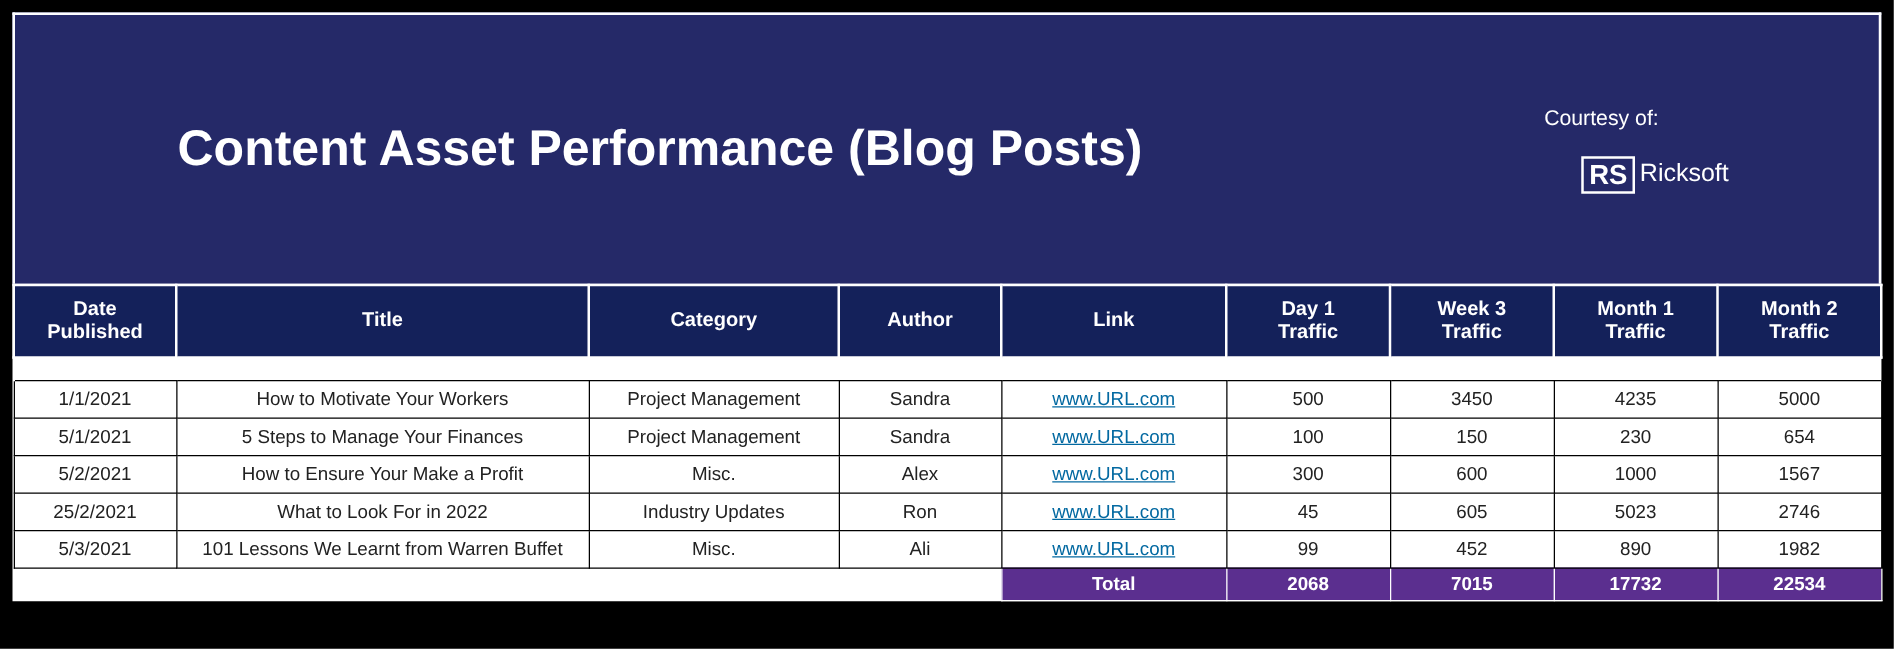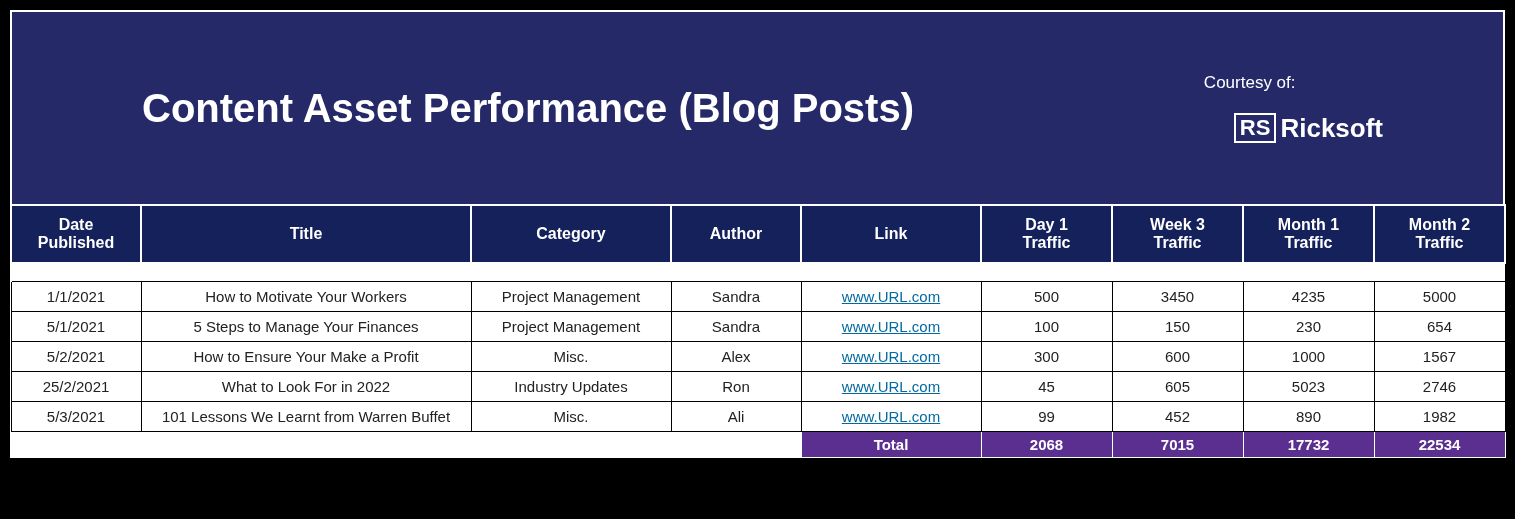--- a/index.html
+++ b/index.html
@@ -11,21 +11,21 @@
     height: 519px;
     padding: 10px;
   }
   .sheet {
     width: 1495px;
     background: #fff;
   }
   .banner {
     background: #252968;
     color: #fff;
-    height: 194px;
+    height: 217px;
     display: flex;
     align-items: center;
     justify-content: space-between;
     padding: 0 60px 0 130px;
     border: 2px solid #fff;
     border-bottom: none;
   }
   .banner-title {
     font-size: 40px;
     font-weight: 700;
@@ -49,22 +49,22 @@
   }
   .logo-box {
     border: 2px solid #fff;
     padding: 2px 4px;
     font-weight: 700;
     font-size: 22px;
     line-height: 1;
     display: flex;
   }
   .logo-text {
-    font-size: 26px;
-    font-weight: 700;
+    font-size: 20px;
+    font-weight: 400;
   }
   table {
     width: 100%;
     border-collapse: collapse;
     table-layout: fixed;
   }
   th {
     background: #14215a;
     color: #fff;
     font-weight: 700;

